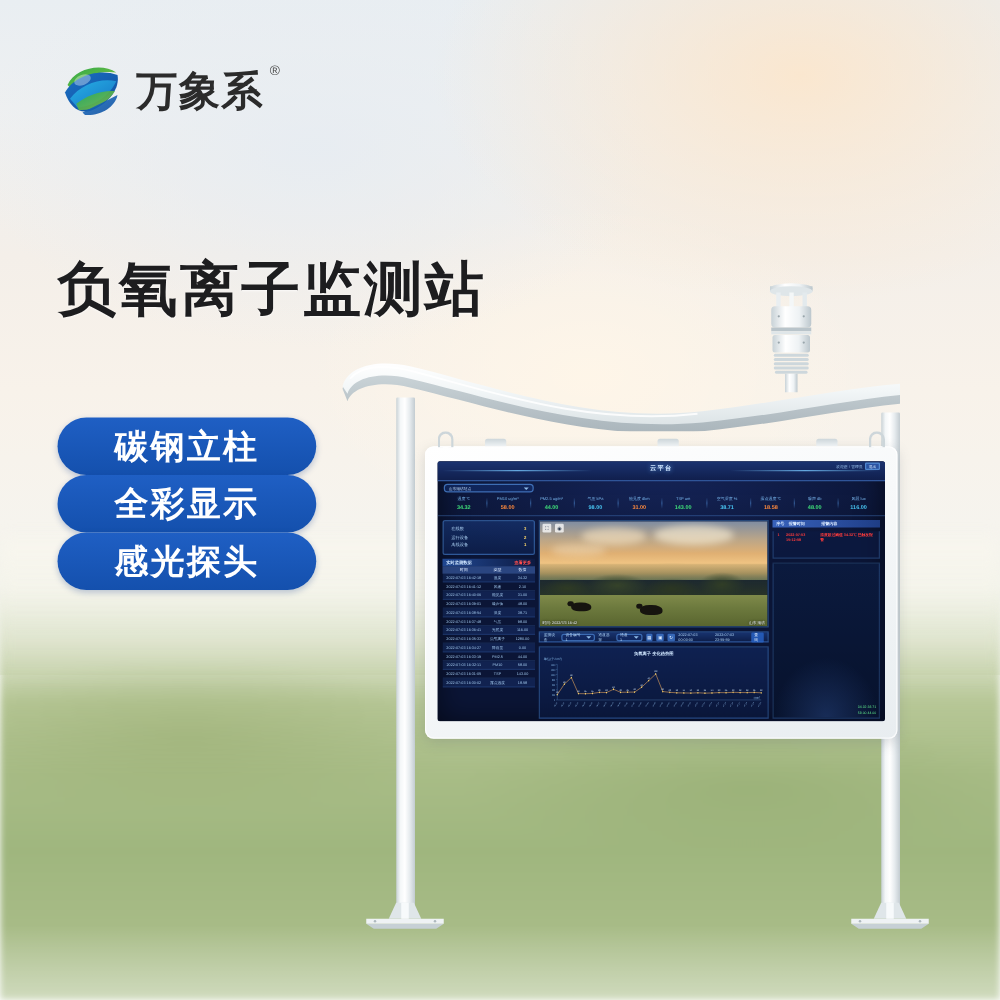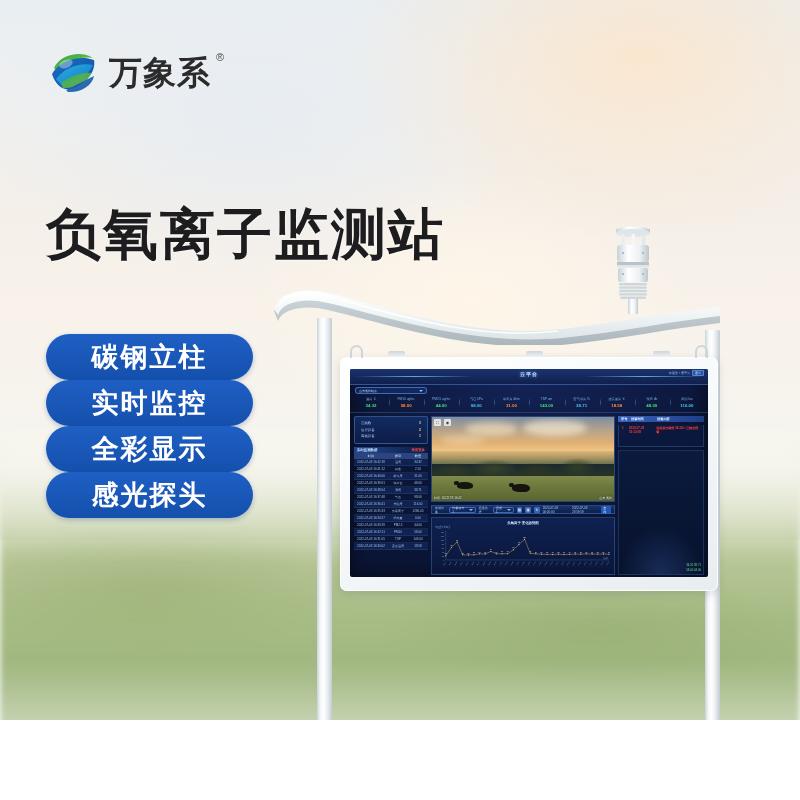--- a/index.html
+++ b/index.html
@@ -2,21 +2,21 @@
 <html><head>
 <meta charset="utf-8">
 <style>
   * { margin:0; padding:0; box-sizing:border-box; }
   html, body { width:800px; height:800px; overflow:hidden; }
   body {
     font-family:"Liberation Sans", sans-serif;
     background:#fff;
     position:relative;
   }
-  #stage { position:absolute; inset:0; width:800px; height:720px; overflow:hidden; }
+  #stage { position:absolute; inset:0; width:800px; height:800px; overflow:hidden; }
 
   
   .bg-sky {
     position:absolute; left:0; top:0; width:800px; height:540px;
     background:
       radial-gradient(ellipse 420px 260px at 640px 60px, rgba(255,228,196,.75) 0%, rgba(255,238,214,0) 70%),
       radial-gradient(ellipse 380px 220px at 250px 120px, rgba(230,236,242,.85) 0%, rgba(236,240,244,0) 72%),
       radial-gradient(ellipse 300px 180px at 470px 300px, rgba(255,246,232,.9) 0%, rgba(255,248,238,0) 75%),
       linear-gradient(180deg,#e9eef2 0%,#eef0f1 16%,#f4efe9 38%,#f8f2ea 58%,#f6f4ee 78%,#eef2e6 100%);
   }
@@ -56,21 +56,21 @@
     position:absolute; right:-14px; top:-4px; font-size:11px; font-weight:normal; color:#4a4a4a;
   }
 
   
   .headline {
     position:absolute; left:46px; color:#1d1d1f; font-weight:bold;
     letter-spacing:2px; line-height:1;
     text-shadow:0 1px 2px rgba(255,255,255,.7);
   }
   .headline-1 { top:127px; font-size:55px; }
-  .headline-2 { top:207px; font-size:55px; }
+  .headline-2 { top:207px; font-size:47px; }
 
   
   .badges { position:absolute; left:46px; top:334px; display:flex; flex-direction:column; gap:0; }
   .badge {
     width:207px; height:46px; border-radius:23px;
     background:linear-gradient(180deg,#1f5fc4 0%,#1450ad 100%);
     color:#fff; font-size:27px; font-weight:bold; letter-spacing:2px;
     display:flex; align-items:center; justify-content:center;
     box-shadow:0 2px 5px rgba(20,60,140,.28);
   }
@@ -358,21 +358,20 @@
     <div class="logo-text">
       <span>万象系</span>
       <span class="logo-reg">®</span>
     </div>
   </div>
 
   <div class="headline headline-2">负氧离子监测站</div>
 
   <div class="badges">
     <div class="badge">碳钢立柱</div>
-    <div class="badge">实时监控</div>
     <div class="badge">全彩显示</div>
     <div class="badge">感光探头</div>
   </div>
 
   <div class="canopy">
     <svg width="450" height="62" viewBox="0 0 450 62">
       <defs>
         <linearGradient id="canTop" x1="0" y1="0" x2="0" y2="1">
           <stop offset="0" stop-color="#ffffff"></stop>
           <stop offset="0.45" stop-color="#f2f6f7"></stop>

